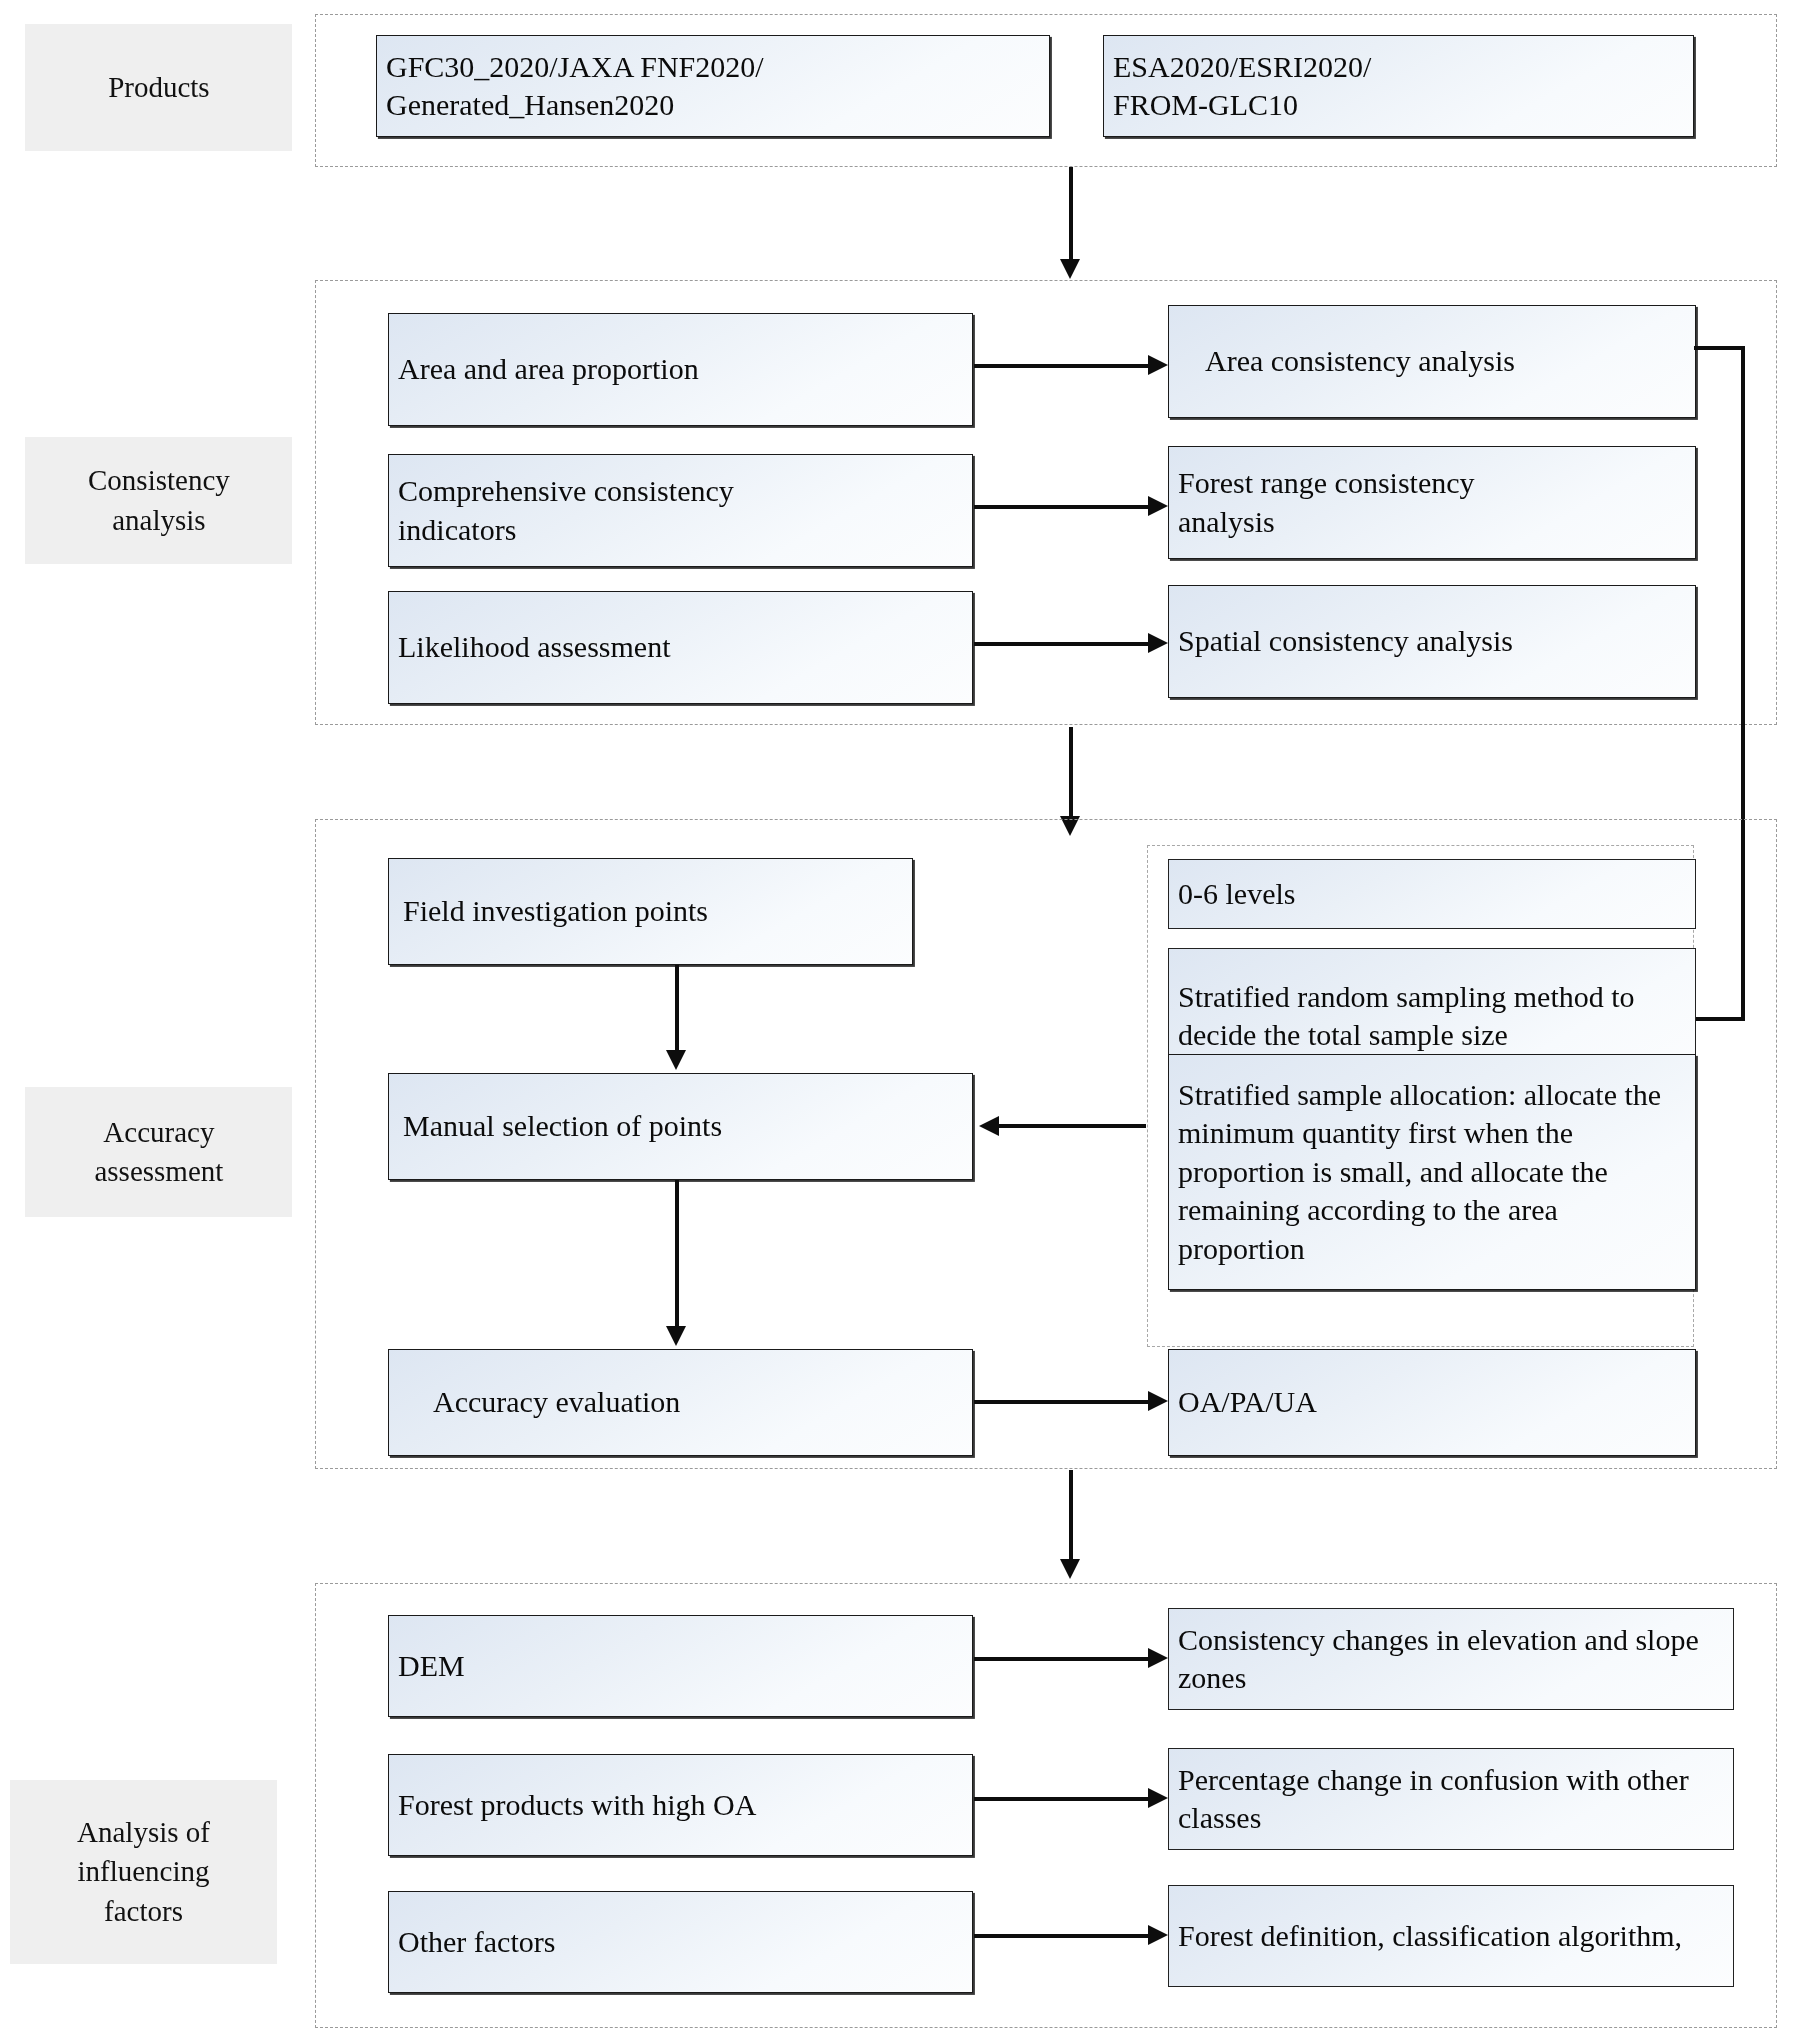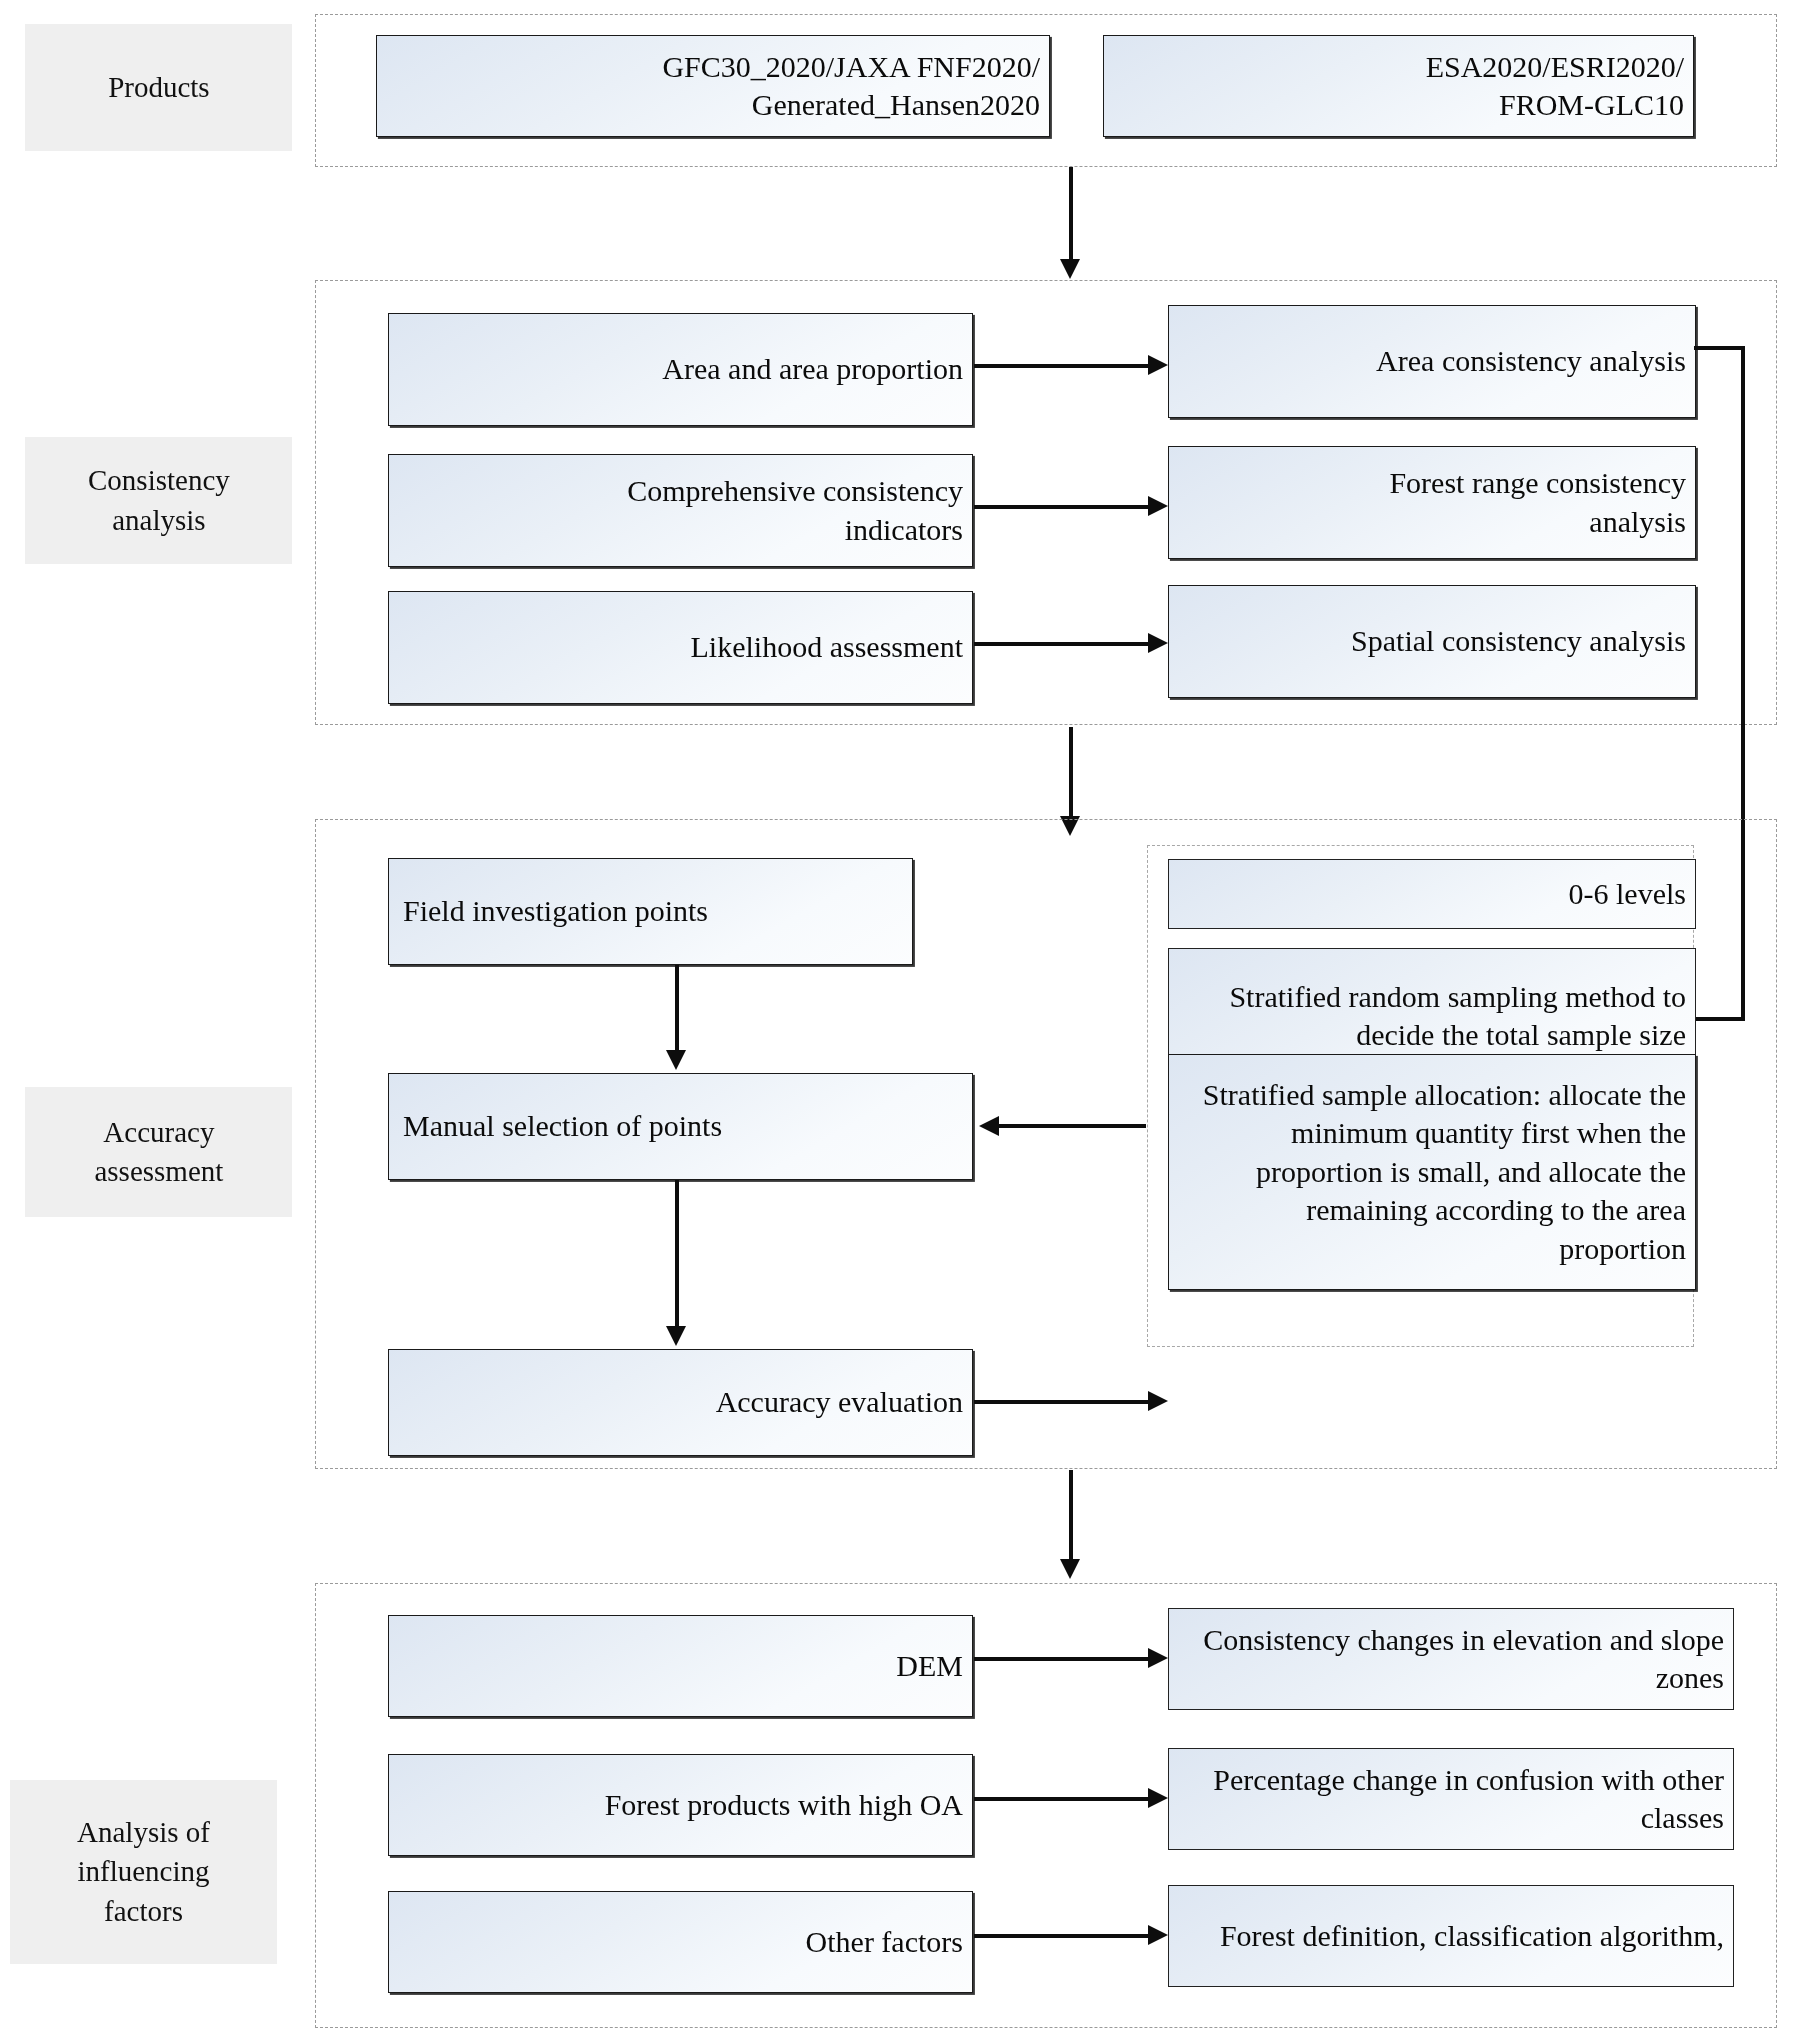--- a/index.html
+++ b/index.html
@@ -44,21 +44,21 @@
   
   .node{
     position:absolute;
     box-sizing:border-box;
     border:1.9px solid #1a1a1a;
     background:linear-gradient(150deg,#dde6f2 0%,#eaf0f7 38%,#f7fafd 72%,#fcfdfe 100%);
     box-shadow:1.9px 1.9px 0 rgba(20,20,20,.85);
     display:flex;
     align-items:center;
     justify-content:center;
-    text-align:right;
+    text-align:left;
     font-size:30px;
     line-height:1.28;
     color:#0b0b0b;
     padding:2.5px 9px;
   }
   .node.flat{box-shadow:none;border:1.9px solid #222;}
   .node.left-text{justify-content:flex-start;text-align:left;padding-left:14px;}
   .node .txt{display:block;width:100%;}
 
   
@@ -196,20 +196,23 @@
   <div class="arrow-d" style="left:666px;top:1326px;"></div>
 
   <div class="node flat" style="left:1168px;top:859px;width:528px;height:70px;">
     <span class="txt">0-6 levels</span>
   </div>
   <div class="node flat" style="left:1168px;top:929px;width:528px;height:136px;margin-top:19px;">
     <span class="txt">Stratified random sampling method to decide the total sample size</span>
   </div>
   <div class="node" style="left:1168px;top:1054px;width:528px;height:236px;">
     <span class="txt">Stratified sample allocation: allocate the minimum quantity first when the proportion is small, and allocate the remaining according to the area proportion</span>
+  </div>
+  <div class="node" style="left:1168px;top:1349px;width:528px;height:107px;">
+    <span class="txt">OA/PA/UA</span>
   </div>
 
   <div class="hline" style="left:999px;top:1124px;width:147px;"></div>
   <div class="arrow-l" style="left:979px;top:1116px;"></div>
 
   <div class="hline" style="left:974px;top:1400px;width:175px;"></div>
   <div class="arrow-r" style="left:1148px;top:1391px;"></div>
 
   <div class="vline" style="left:1069px;top:1470px;width:3.8px;height:92px;"></div>
   <div class="arrow-d" style="left:1060px;top:1559px;"></div>

